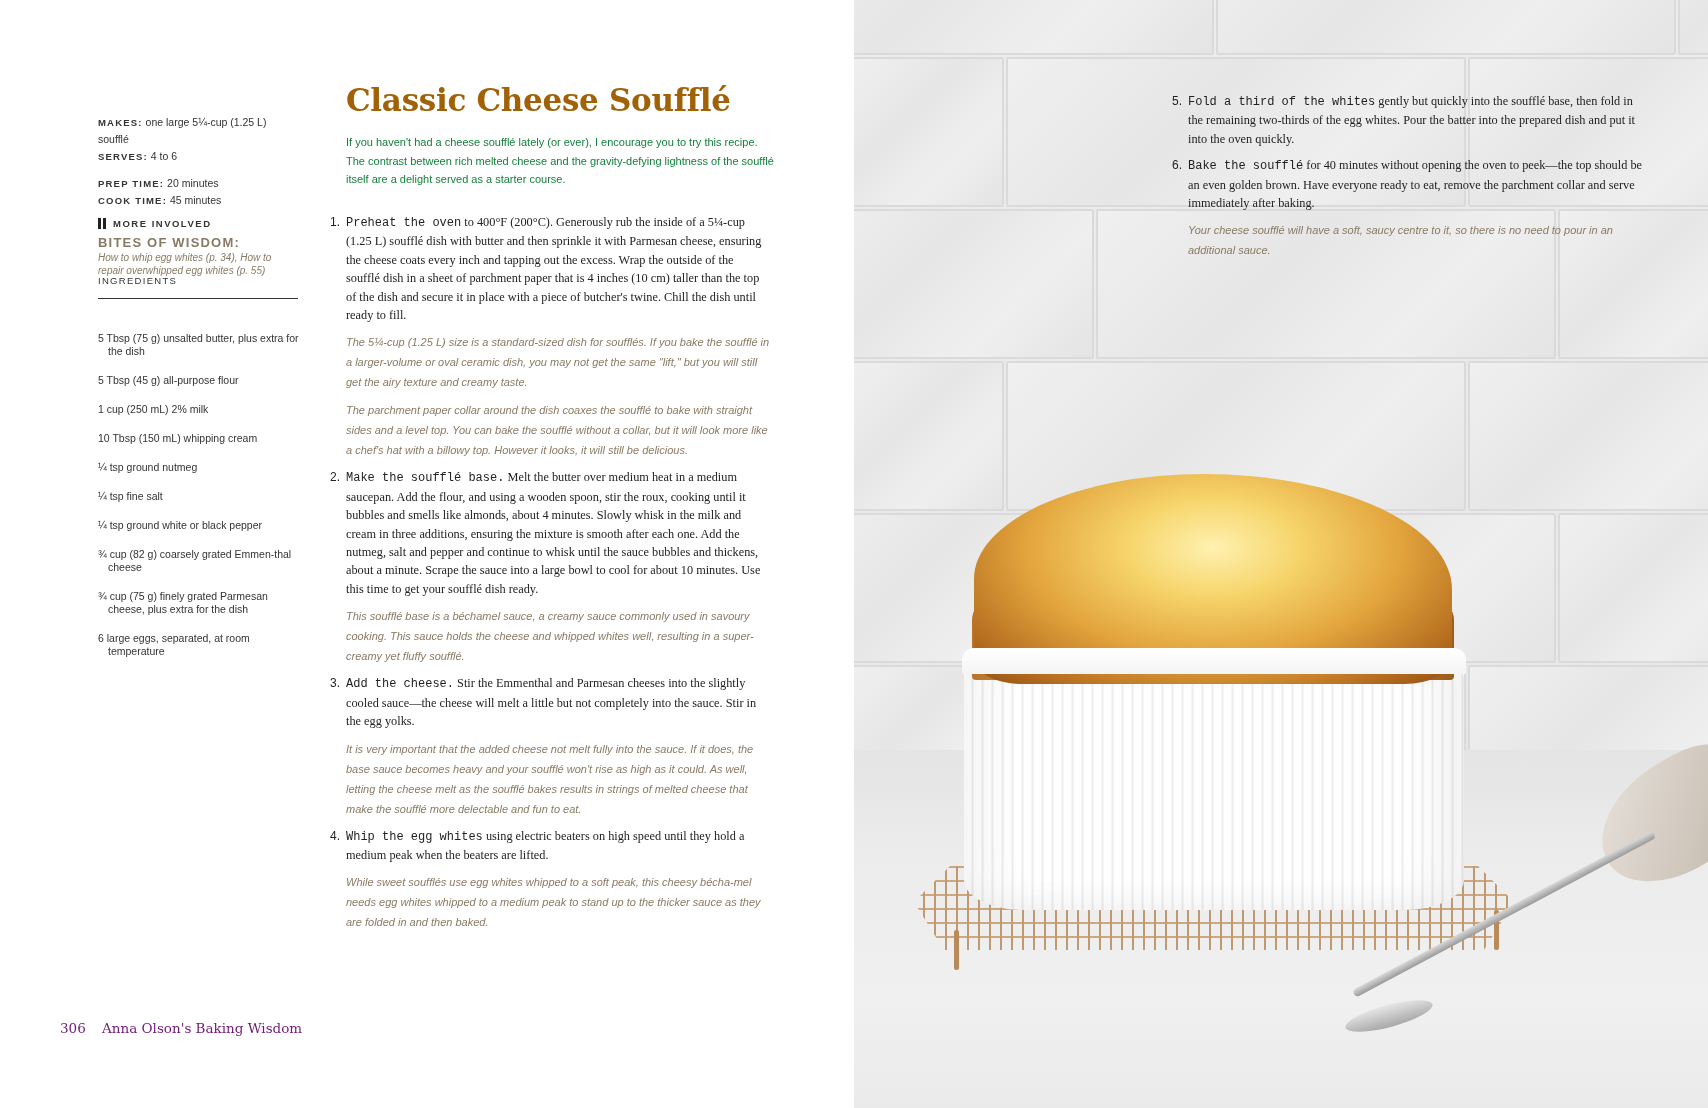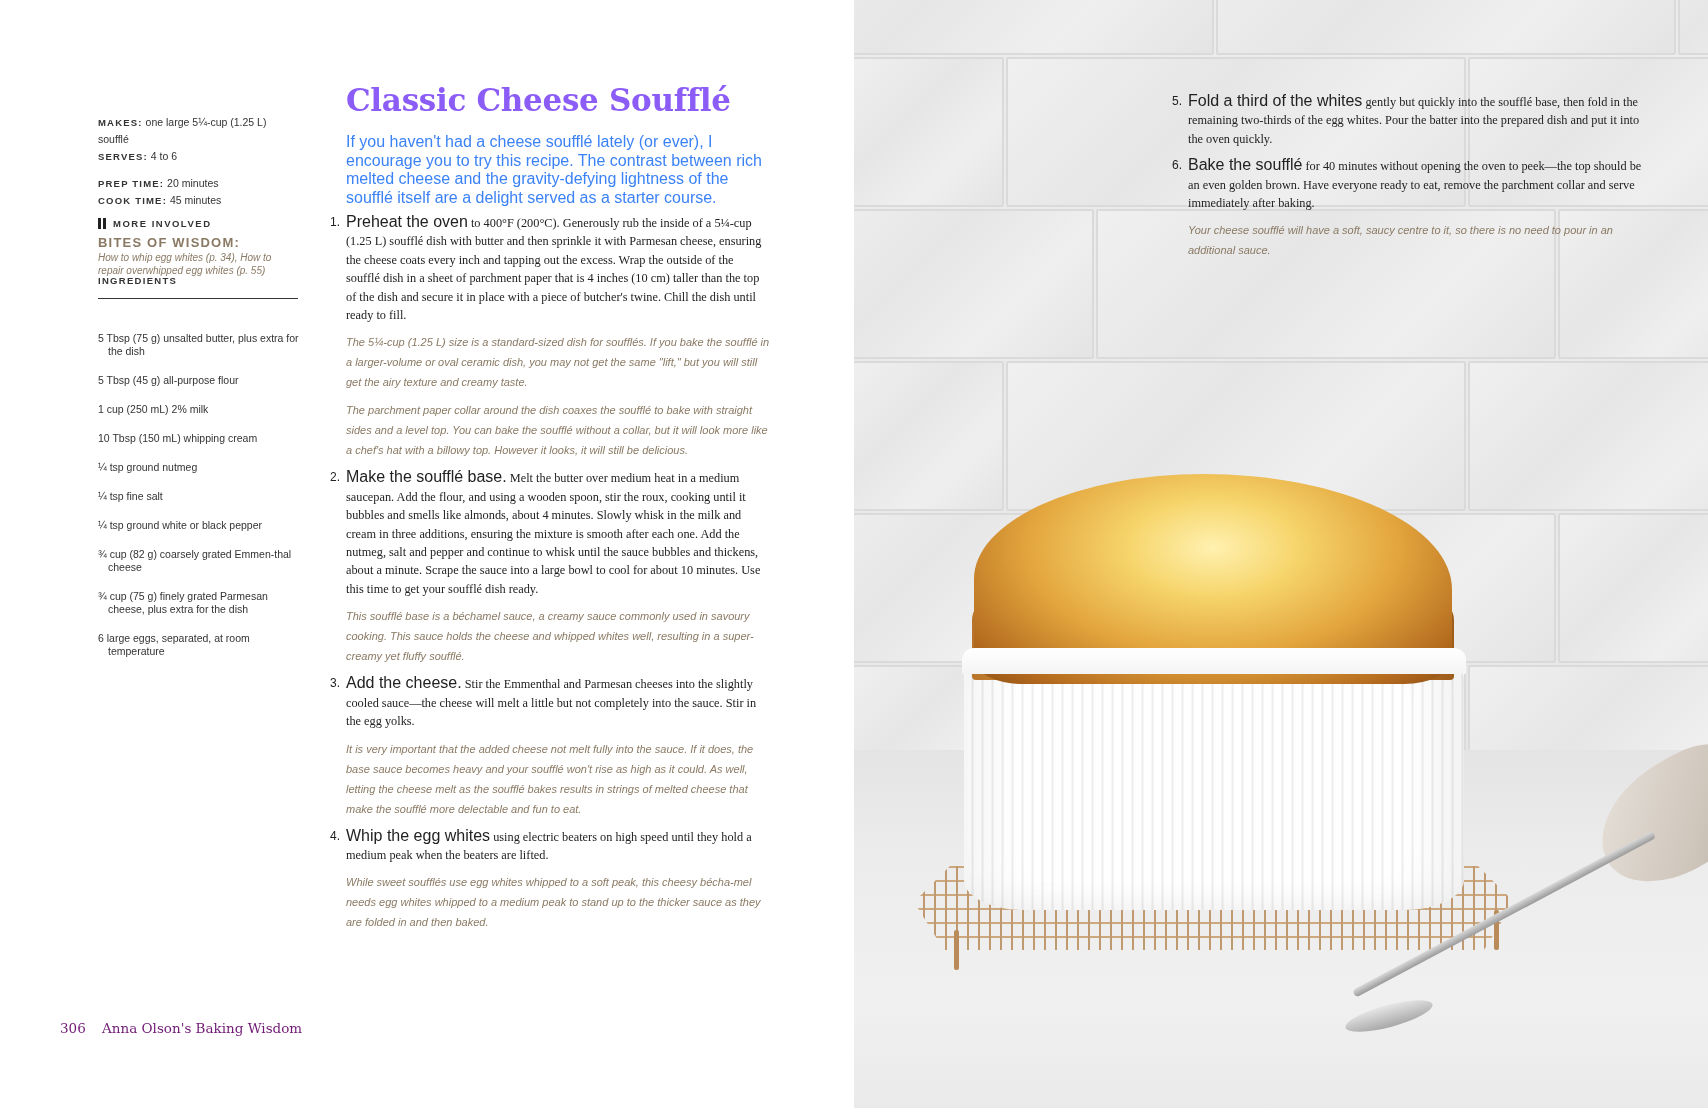--- a/index.html
+++ b/index.html
@@ -21,32 +21,32 @@
   .meta { position: absolute; left: 98px; top: 90px; width: 200px; font-size: 10.5px; line-height: 17px; color: #333; margin-top: 24px; }
   .meta .label { font-weight: bold; letter-spacing: 1.2px; font-size: 9.5px; }
   .meta .gap { height: 10px; }
   .difficulty { display: flex; align-items: center; gap: 6px; margin-top: 6px; font-weight: bold; font-size: 9.5px; letter-spacing: 1.5px; }
   .utensil { width: 9px; height: 11px; position: relative; display: inline-block; }
   .utensil::before, .utensil::after { content: ""; position: absolute; top: 0; width: 3px; height: 11px; background: #222; }
   .utensil::before { left: 0; } .utensil::after { left: 5px; }
   .bites-label { color: #8a7a64; font-weight: bold; font-size: 13px; letter-spacing: 1.2px; margin-top: 2px; }
   .bites-text { color: #8a7a64; font-style: italic; font-size: 10px; line-height: 13px; }
 
-  .ingredients-head { position: absolute; left: 98px; top: 275px; width: 200px; font-weight: bold; font-size: 9.5px; letter-spacing: 1.3px; color: #333; padding-bottom: 12px; border-bottom: 1px solid #333; }
+  .ingredients-head { position: absolute; left: 98px; top: 275px; width: 200px; font-weight: normal; font-size: 9.5px; letter-spacing: 1.3px; color: #333; padding-bottom: 12px; border-bottom: 1px solid #333; }
   .ingredients { position: absolute; left: 98px; top: 316px; width: 205px; list-style: none; font-size: 10.5px; line-height: 13px; color: #333; }
   .ingredients li { margin-bottom: 6.5px; padding-left: 10px; text-indent: -10px; margin-top: 16px; }
 
   
-  .title { position: absolute; left: 346px; top: 82px; font-family: "DejaVu Serif", serif; font-size: 31px; color: #8b5cf6; letter-spacing: -0.3px; }
-  .intro { position: absolute; left: 346px; top: 133px; width: 430px; font-size: 16px; line-height: 18.5px; color: #3b82f6; }
+  .title { position: absolute; left: 346px; top: 82px; font-family: "DejaVu Serif", serif; font-size: 31px; color: #a16207; letter-spacing: -0.3px; }
+  .intro { position: absolute; left: 346px; top: 133px; width: 430px; font-size: 11px; line-height: 18.5px; color: #15803d; }
 
   .steps { position: absolute; left: 330px; width: 440px; }
   .step { position: relative; padding-left: 16px; font-family: "Liberation Serif", serif; font-size: 12.3px; line-height: 18.4px; color: #222; }
   .step .num { position: absolute; left: 0; top: 0; font-family: "Liberation Sans", sans-serif; font-size: 12px; }
-  .step .lead { font-family: Liberation Sans, sans-serif; font-size: 16px; }
+  .step .lead { font-family: Liberation Mono, monospace; font-size: 12px; }
   .note { padding-left: 16px; font-style: italic; font-size: 11px; line-height: 20px; color: #8a7a64; margin-top: 8px; margin-bottom: 8px; }
 
   .footer { position: absolute; left: 60px; top: 1020px; font-family: "DejaVu Serif", serif; font-size: 13.5px; color: #701a75; }
   .footer .page-num { margin-right: 12px; }
 
   .right-steps { position: absolute; left: 318px; top: 92px; width: 470px; }
   .right-steps .step { color: #222; }
 
   
   .souffle-top { position: absolute; left: 120px; top: 474px; width: 478px; height: 210px;

